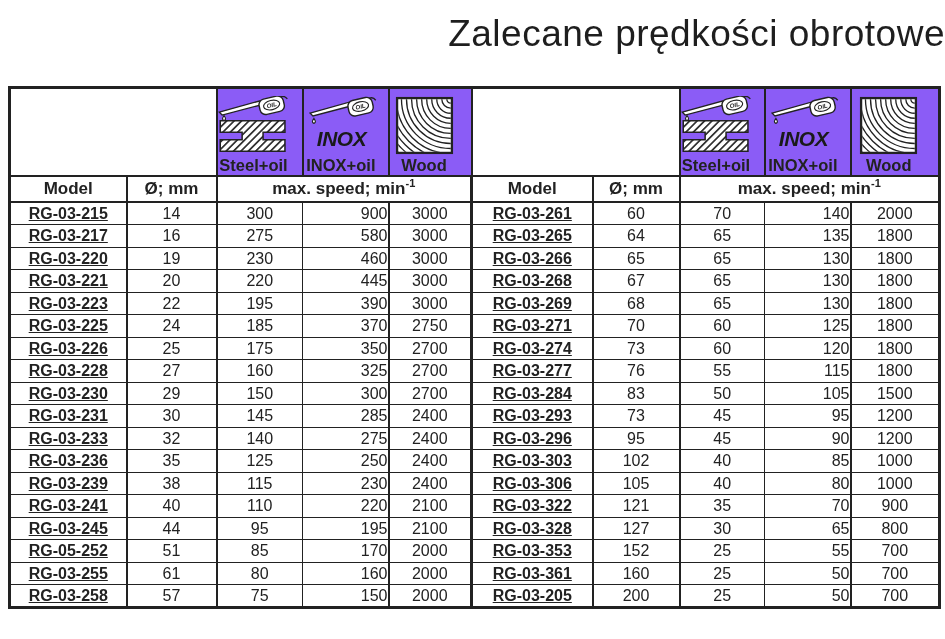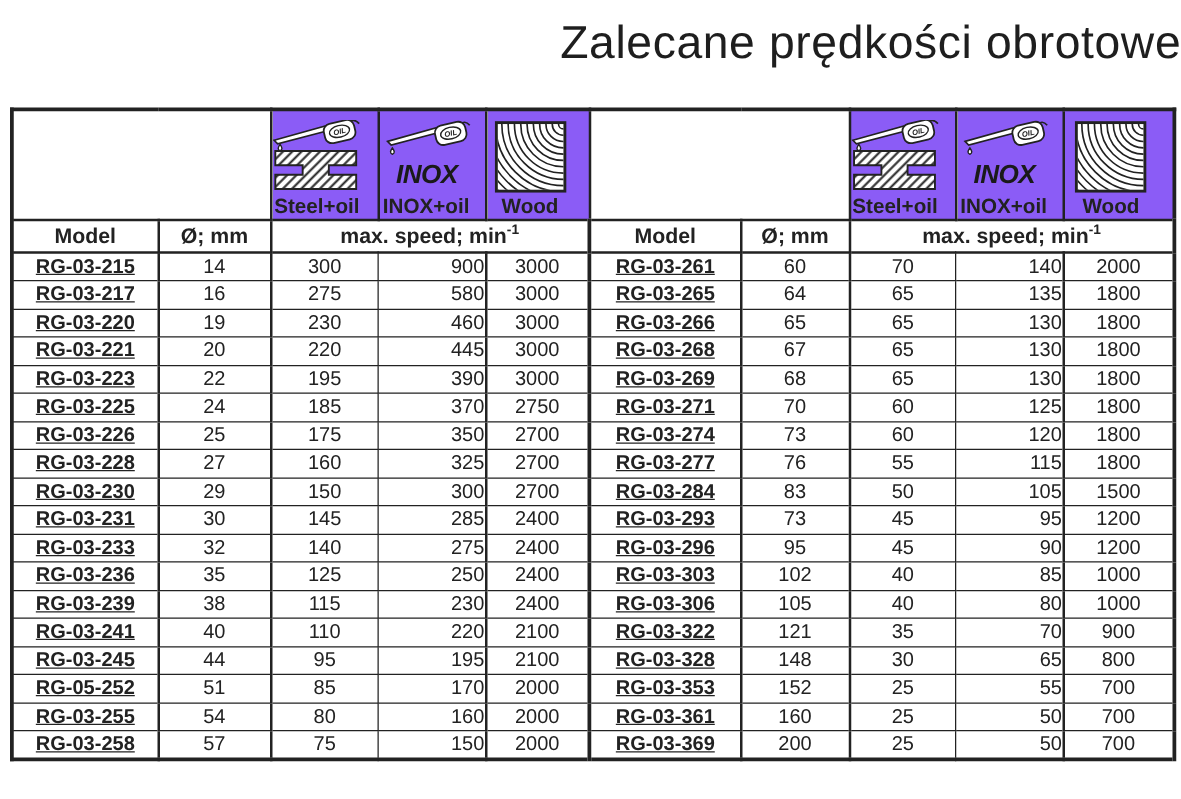--- a/index.html
+++ b/index.html
@@ -330,55 +330,55 @@
         <td class="c-inox">70</td>
         <td class="c-wood">900</td>
       </tr>
       <tr>
         <td class="c-model model">RG-03-245</td>
         <td class="c-dia">44</td>
         <td class="c-steel">95</td>
         <td class="c-inox">195</td>
         <td class="c-wood">2100</td>
         <td class="c-model model">RG-03-328</td>
-        <td class="c-dia">148</td>
+        <td class="c-dia">127</td>
         <td class="c-steel">30</td>
         <td class="c-inox">65</td>
         <td class="c-wood">800</td>
       </tr>
       <tr>
         <td class="c-model model">RG-05-252</td>
         <td class="c-dia">51</td>
         <td class="c-steel">85</td>
         <td class="c-inox">170</td>
         <td class="c-wood">2000</td>
         <td class="c-model model">RG-03-353</td>
         <td class="c-dia">152</td>
         <td class="c-steel">25</td>
         <td class="c-inox">55</td>
         <td class="c-wood">700</td>
       </tr>
       <tr>
         <td class="c-model model">RG-03-255</td>
-        <td class="c-dia">54</td>
+        <td class="c-dia">61</td>
         <td class="c-steel">80</td>
         <td class="c-inox">160</td>
         <td class="c-wood">2000</td>
         <td class="c-model model">RG-03-361</td>
         <td class="c-dia">160</td>
         <td class="c-steel">25</td>
         <td class="c-inox">50</td>
         <td class="c-wood">700</td>
       </tr>
       <tr>
         <td class="c-model model">RG-03-258</td>
         <td class="c-dia">57</td>
         <td class="c-steel">75</td>
         <td class="c-inox">150</td>
         <td class="c-wood">2000</td>
-        <td class="c-model model">RG-03-369</td>
+        <td class="c-model model">RG-03-205</td>
         <td class="c-dia">200</td>
         <td class="c-steel">25</td>
         <td class="c-inox">50</td>
         <td class="c-wood">700</td>
       </tr>
     </tbody>
 </table>
 
 </body></html>

